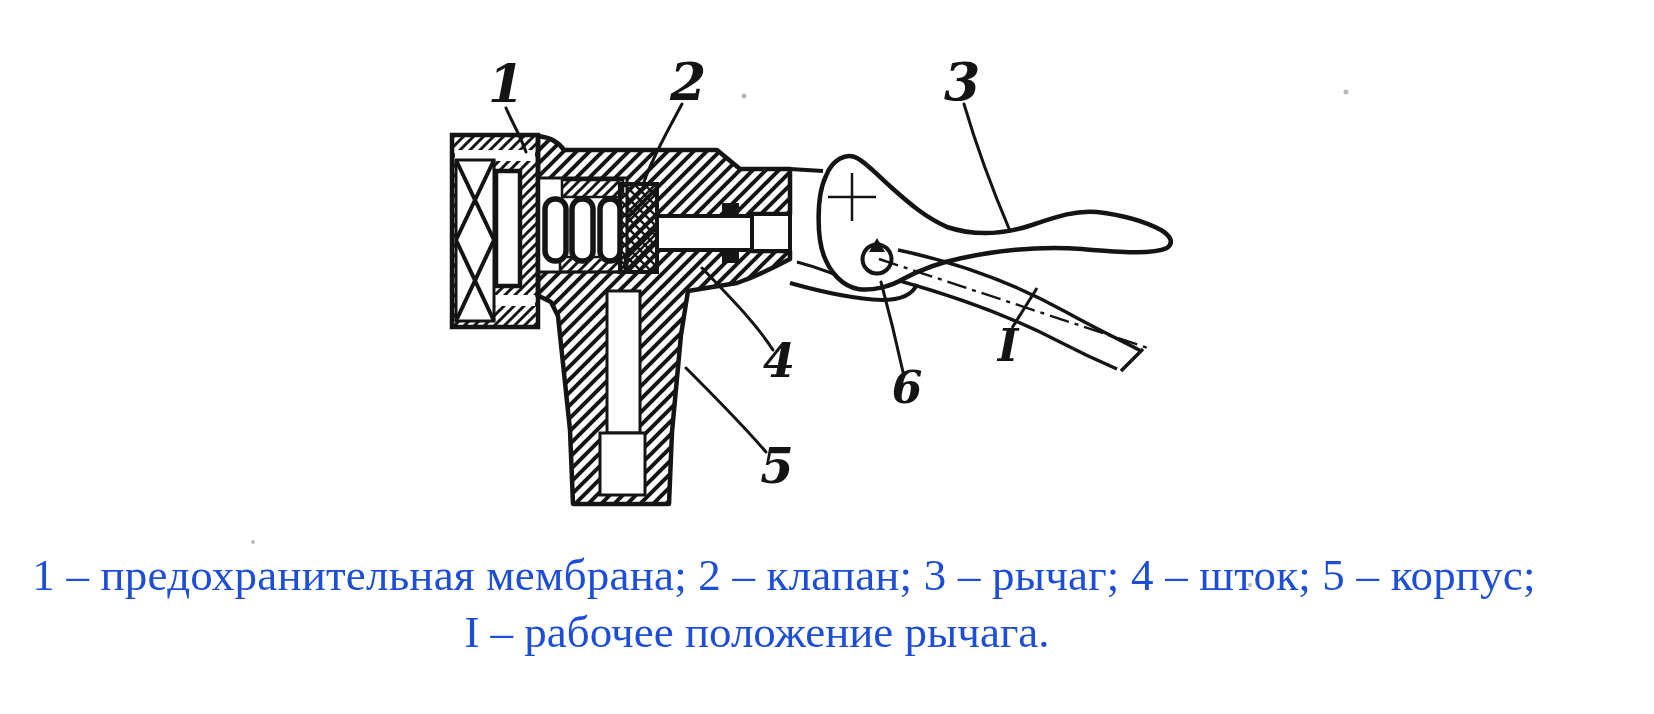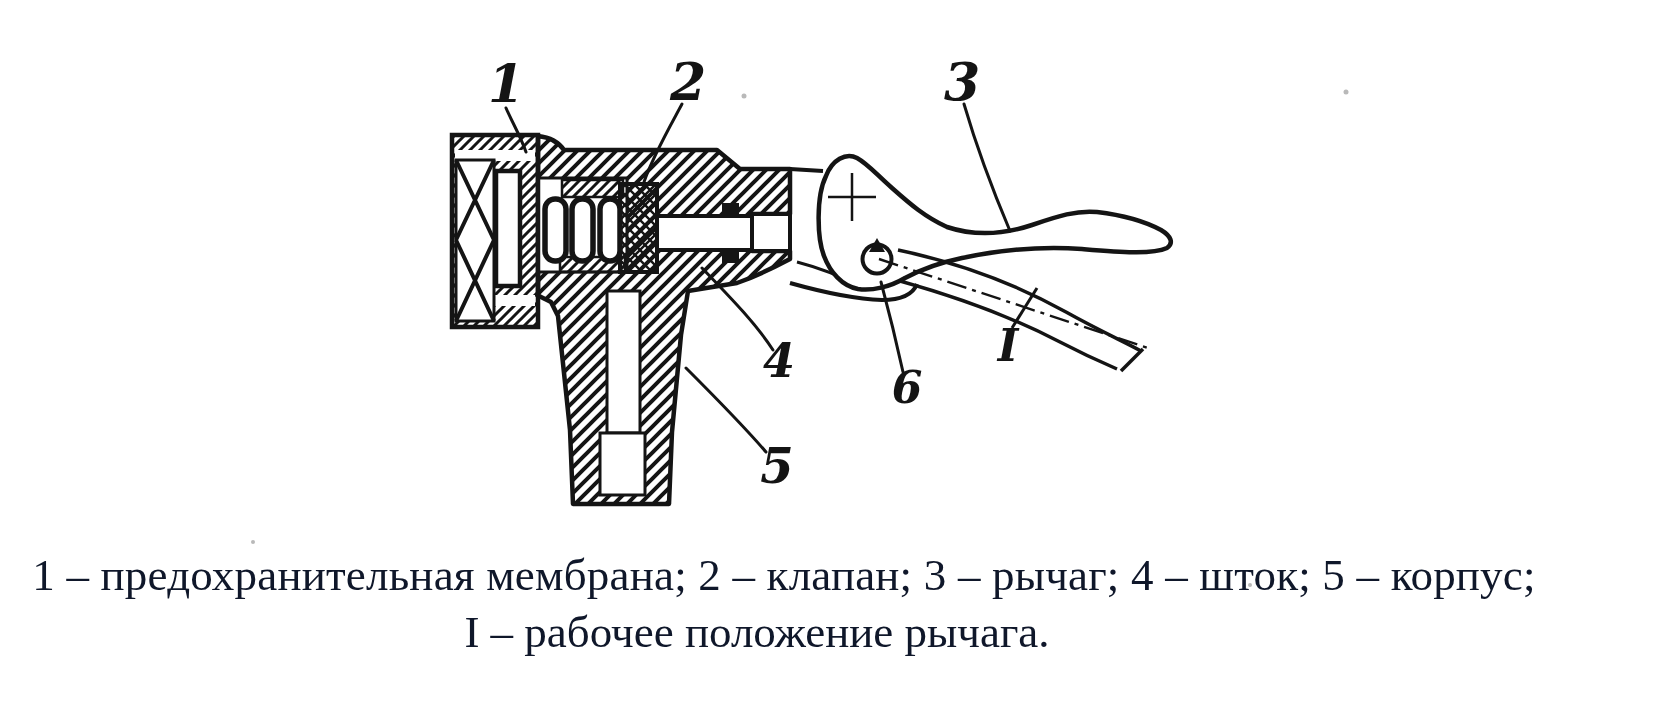--- a/index.html
+++ b/index.html
@@ -1,21 +1,21 @@
 <!DOCTYPE html>
 <html><head>
 <meta charset="utf-8">
 <style>
   html,body{margin:0;padding:0;background:#fff;}
   body{width:1654px;height:714px;position:relative;overflow:hidden;
        font-family:"Liberation Serif", serif;}
   .stage{position:absolute;inset:0;}
   svg{display:block;}
   .caption{position:absolute;left:0;width:1568px;text-align:center;
-           color:#0f172a;white-space:nowrap;}
+           color:#1d4ed8;white-space:nowrap;}
   .caption.l1{top:549px;font-size:45px;letter-spacing:0.2px;}
   .caption.l2{top:606px;font-size:45px;transform:translateX(-27px);}
   .callout-text{font-family:"DejaVu Serif", serif;font-style:italic;font-weight:bold;fill:#141414;}
 </style>
 </head>
 <body>
 
 <div class="stage">
 <svg width="1654" height="714" viewBox="0 0 1654 714">
   <defs>

